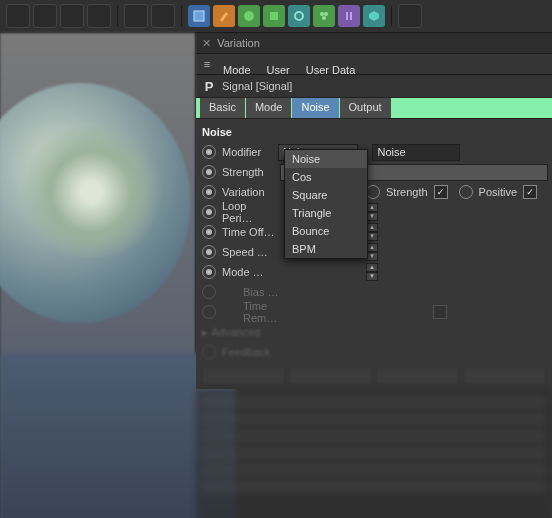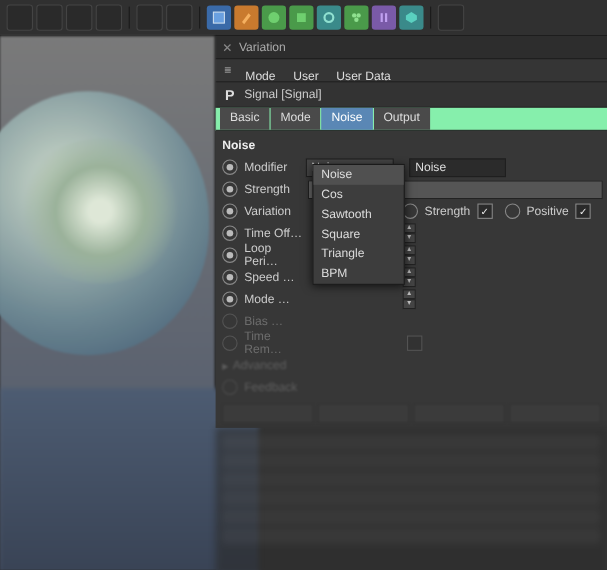--- a/index.html
+++ b/index.html
@@ -35,21 +35,21 @@
   .name-field{width:78px;}
   .slider{flex:1;height:15px;background:#555;margin-left:2px;border:1px solid #222;}
   .slider .fill{height:100%;background:#6a6a6a;width:1%;}
   .spin{display:flex;flex-direction:column;margin-left:2px;}
   .spin span{width:10px;height:7px;background:#444;border:1px solid #222;font-size:7px;line-height:6px;text-align:center;color:#bbb;}
   .chk{width:12px;height:12px;border:1px solid #888;margin:0 3px 0 6px;display:flex;align-items:center;justify-content:center;font-size:9px;color:#eee;background:#2a2a2a;}
   .chk.on::after{content:"✓";}
   .dropdown-menu{position:absolute;left:88px;top:30px;width:82px;background:#3d3d3d;border:1px solid #1a1a1a;box-shadow:0 2px 8px rgba(0,0,0,.7);z-index:10;}
   .dropdown-menu .opt{padding:3px 7px;color:#ddd;}
   .dropdown-menu .opt:first-child{background:#505050;}
-  .dim{opacity:.35;filter:blur(.7px);}
+  .dim{opacity:.35;filter:blur(.7px);gap:21px;}
   .dim2{opacity:.25;filter:blur(1.2px);}
   .btnrow{display:flex;gap:4px;padding:4px 2px;}
   .btnrow .b{flex:1;height:16px;background:#4a4a4a;border:1px solid #222;}
   .lower{flex:1;background:#2b2b2b;filter:blur(3px);opacity:.6;padding:6px;}
   .lower .bar{height:14px;background:#3a3a3a;margin-bottom:3px;border-radius:2px;}
   
   .c-blue{background:#3a6aa8;} .c-orange{background:#c97a2e;} .c-green{background:#4a9a4a;} .c-teal{background:#3a8a8a;} .c-purple{background:#7a5aa8;} .c-dark{background:#2a2a2a;border:1px solid #444;}
 </style>
 </head>
 <body>
@@ -170,30 +170,30 @@
         <div class="radio"></div>
         <span>Strength</span>
         <div class="chk on"></div>
         <div class="radio" style="margin-left:8px"></div>
         <span>Positive</span>
         <div class="chk on"></div>
       </div>
 
       <div class="row">
         <div class="radio on"></div>
+        <div class="lbl">Loop Peri…</div>
+        <div style="width:86px"></div>
+        <div class="spin">
+            <span>▴</span>
+            <span>▾</span>
+          </div>
+      </div>
+      <div class="row">
+        <div class="radio on"></div>
         <div class="lbl">Time Off…</div>
-        <div style="width:86px"></div>
-        <div class="spin">
-            <span>▴</span>
-            <span>▾</span>
-          </div>
-      </div>
-      <div class="row">
-        <div class="radio on"></div>
-        <div class="lbl">Loop Peri…</div>
         <div style="width:86px"></div>
         <div class="spin">
             <span>▴</span>
             <span>▾</span>
           </div>
       </div>
       <div class="row">
         <div class="radio on"></div>
         <div class="lbl">Speed …</div>
         <div style="width:86px"></div>
@@ -233,23 +233,23 @@
       <div class="btnrow dim2">
         <div class="b"></div>
         <div class="b"></div>
         <div class="b"></div>
         <div class="b"></div>
       </div>
 
       <div class="dropdown-menu">
         <div class="opt">Noise</div>
         <div class="opt">Cos</div>
-        <div class="opt">Sawtooth</div>
         <div class="opt">Square</div>
         <div class="opt">Triangle</div>
+        <div class="opt">Bounce</div>
         <div class="opt">BPM</div>
       </div>
     </div>
 
     <div class="lower">
       <div class="bar"></div>
         <div class="bar"></div>
         <div class="bar"></div>
         <div class="bar"></div>
         <div class="bar"></div>

